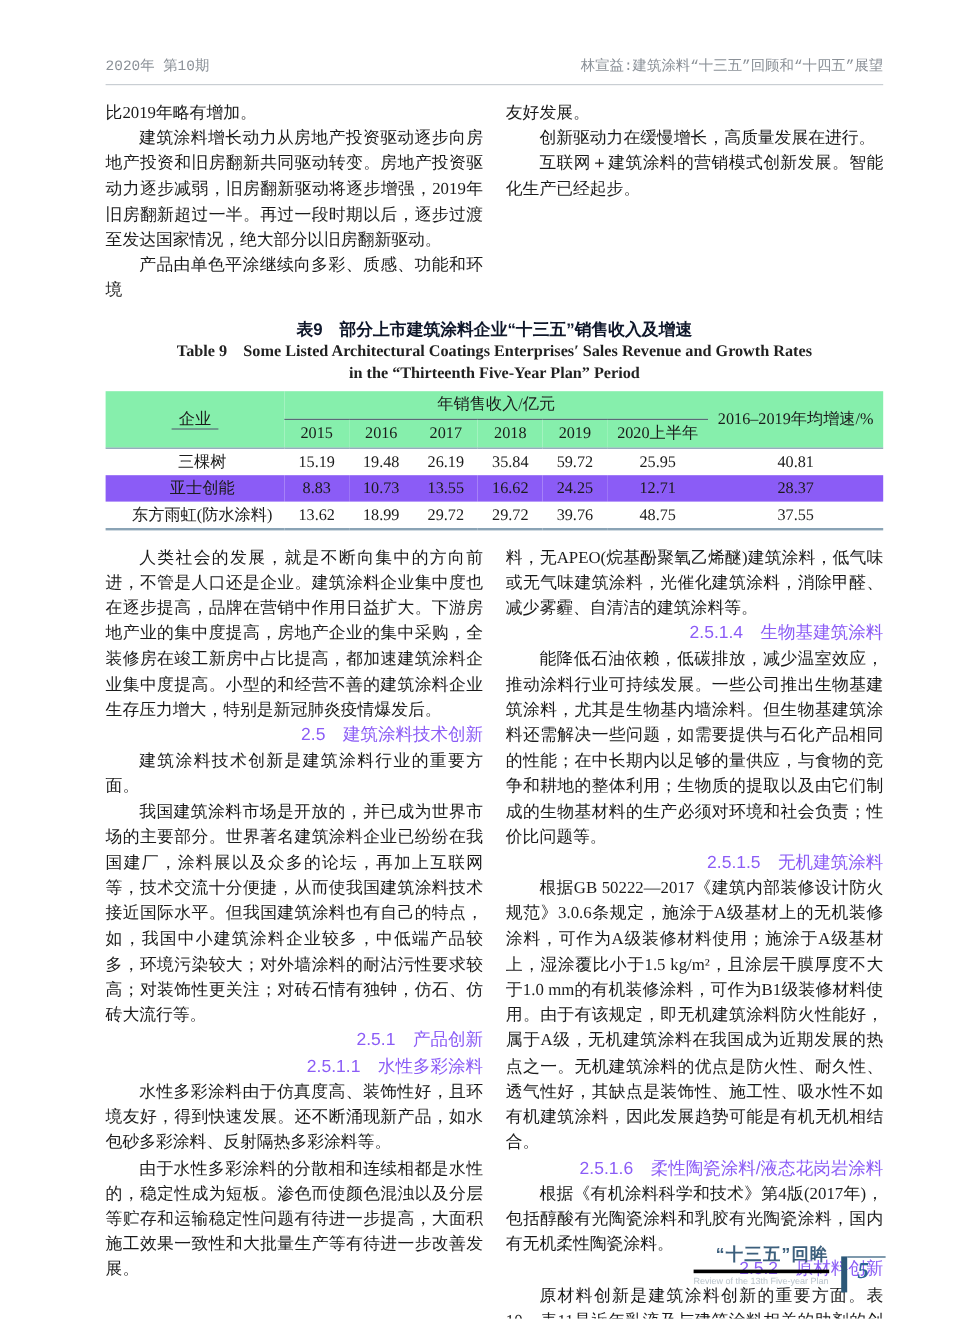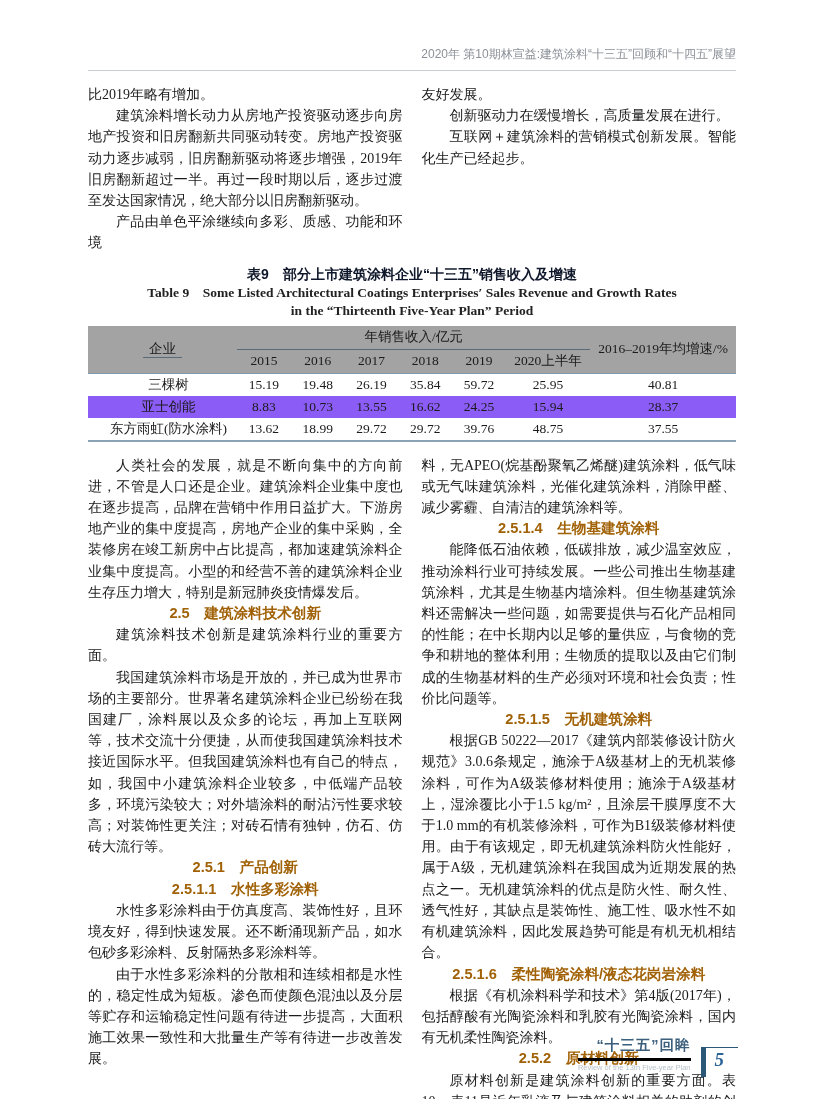--- a/index.html
+++ b/index.html
@@ -9,57 +9,57 @@
     margin:0 auto;
     background:#ffffff;
     box-sizing:border-box;
     padding:46px 80px 0 88px;
     overflow:hidden;
     font-family:"Liberation Serif","DejaVu Serif",serif;
     color:#1b1b1b;
   }
   
   .runhead{
-    display:flex;justify-content:flex-end;align-items:flex-end;
-    font-family:Liberation Sans, sans-serif;
+    display:flex;justify-content:space-between;align-items:flex-end;
+    font-family:Liberation Mono, monospace;
     font-size:12px;color:#8a9097;
   }
   .runhead-rule{border:none;border-top:1px solid #c9ced3;margin:7px 0 0 0;}
   
   .cols{display:flex;gap:19px;margin-top:13px;}
   .col{flex:1 1 0;min-width:0;}
   .p{
     font-size:14px;line-height:21.2px;margin:0;
     text-align:justify;text-justify:inter-ideograph;
     text-indent:2em;
   }
   .p.noindent{text-indent:0;}
   .h{
     font-family:"Liberation Sans","DejaVu Sans",sans-serif;
-    font-weight:bold;color:#a16207;
+    font-weight:normal;color:#8b5cf6;
     font-size:14.6px;line-height:21.2px;margin:0;
-    text-align:center;text-indent:0;
+    text-align:right;text-indent:0;
   }
   
   .tablewrap{margin-top:10px;}
   .tbl-title-cn{
     text-align:center;font-weight:bold;font-size:14px;line-height:20px;
     font-family:"Liberation Sans","DejaVu Sans",sans-serif;color:#0f172a;
   }
   .tbl-title-en{
     text-align:center;font-weight:bold;font-size:13.5px;line-height:18px;
     font-family:"Liberation Serif","DejaVu Serif",serif;color:#222;
   }
   table.tbl{
     width:100%;border-collapse:collapse;margin-top:6px;
     font-size:13.5px;
     border-bottom:2px solid #8aa3b5;
   }
   table.tbl th,table.tbl td{padding:1px 4px;text-align:center;font-weight:normal;}
-  thead.tblhead{background:#a3a3a3;border-bottom:1.5px solid #7e99ad;}
+  thead.tblhead{background:#86efac;border-bottom:1.5px solid #7e99ad;}
   thead.tblhead th{height:21px;}
   th.group-th{border-bottom:1px solid #5a6b77;}
   span.th-underline{border-bottom:1px solid #5a6b77;padding:0 6px 1px 6px;}
   tbody.tblbody td{height:20px;}
   tbody.tblbody tr.alt{background:#8b5cf6;}
   tbody.tblbody td.name{text-align:center;padding-left:16px;}
   
   .pagefoot{
     position:absolute;right:78px;bottom:22px;
     display:flex;align-items:flex-start;
@@ -148,21 +148,21 @@
           <td>25.95</td>
           <td>40.81</td>
         </tr>
         <tr class="alt">
           <td class="name">亚士创能</td>
           <td>8.83</td>
           <td>10.73</td>
           <td>13.55</td>
           <td>16.62</td>
           <td>24.25</td>
-          <td>15.94</td>
+          <td>12.71</td>
           <td>28.37</td>
         </tr>
         <tr>
           <td class="name">东方雨虹(防水涂料)</td>
           <td>13.62</td>
           <td>18.99</td>
           <td>29.72</td>
           <td>29.72</td>
           <td>39.76</td>
           <td>48.75</td>

